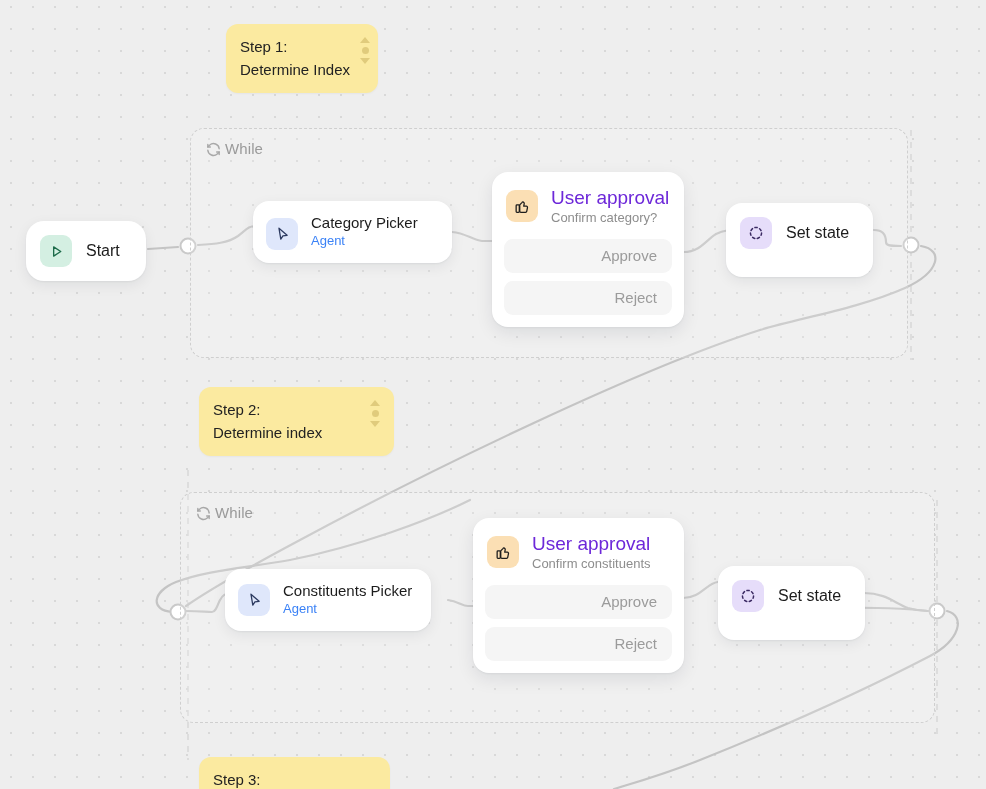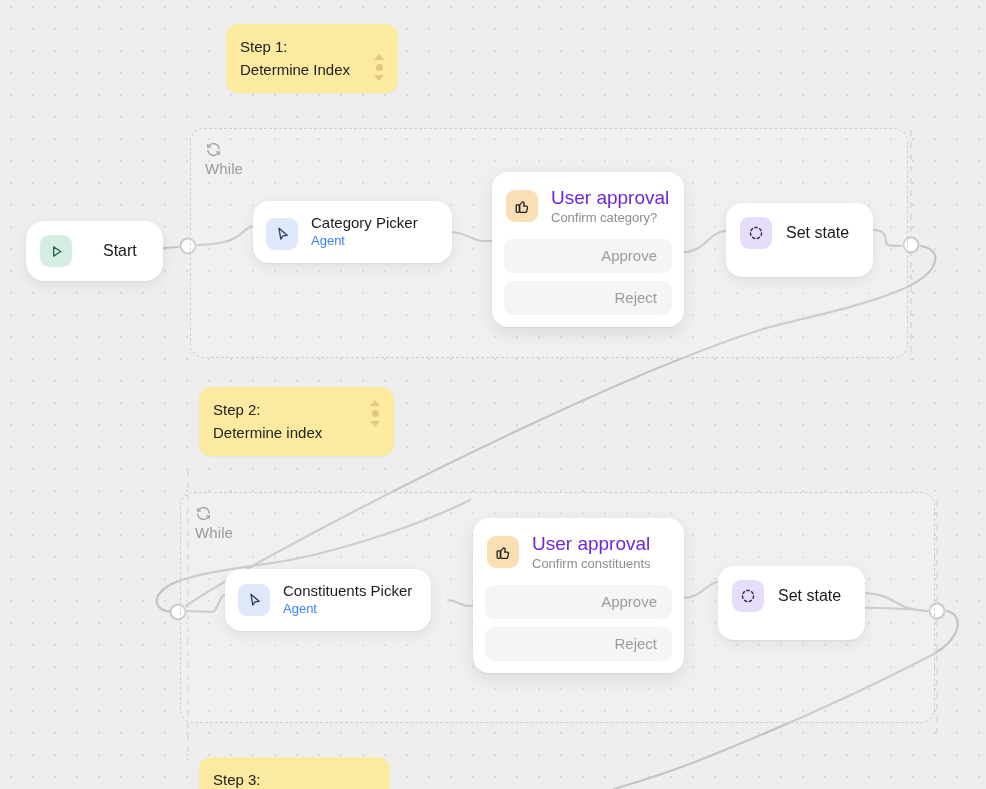--- a/index.html
+++ b/index.html
@@ -55,21 +55,21 @@
     position: absolute;
     border: 1.6px dashed #cfcfcf;
     border-radius: 14px;
     background: rgba(255,255,255,0.16);
   }
   .loop-header {
     position: absolute;
     top: 12px;
     left: 14px;
     display: flex;
-    flex-direction: column;
+    flex-direction: row;
     gap: 3px;
     text-align: center;
   }
   .loop-icon { width: 17px; height: 17px; display: block; color: #a8a8a8; }
   .loop-label {
     font-size: 15px;
     color: #9a9a9a;
     letter-spacing: .1px;
     line-height: 1;
   }
@@ -98,21 +98,21 @@
     white-space: nowrap;
   }
   .node-sub {
     font-size: 13px;
     color: #3b82f6;
     line-height: 1.3;
     white-space: nowrap;
   }
 
   
-  .node.start { padding: 14px 26px 14px 14px; gap: 31px; border-radius: 18px; }
+  .node.start { padding: 14px 26px 14px 14px; gap: 14px; border-radius: 18px; }
   .node.start .node-icon { background: #d4efe2; }
   .node.start .node-title { font-size: 16px; }
 
   
   .node.agent { padding: 13px 20px 13px 13px; gap: 13px; }
   .node.agent .node-icon { background: #dfe7fb; }
 
   
   .node.setstate { padding: 14px 24px 28px 14px; gap: 14px; }
   .node.setstate .node-icon { background: #e6ddfa; }
@@ -240,21 +240,21 @@
           <path d="M20 11a8 8 0 0 0-13.3-5.3L4 8"></path>
           <path d="M4 5v3.5h3.5"></path>
           <path d="M4 13a8 8 0 0 0 13.3 5.3L20 16"></path>
           <path d="M20 19v-3.5h-3.5"></path>
         </svg>
       </span>
       <span class="loop-label">While</span>
     </div>
   </div>
 
-  <div class="step" style="left:226px; top:24px; width:172px;align-items:flex-end;">
+  <div class="step" style="left:226px; top:24px; width:152px;">
     <div class="step-lines">
       <span class="step-line">Step 1:</span>
       <span class="step-line">Determine Index</span>
     </div>
     <div class="step-ctrl">
       <span class="tri-up"></span>
       <span class="ctrl-dot"></span>
       <span class="tri-dn"></span>
     </div>
   </div>

